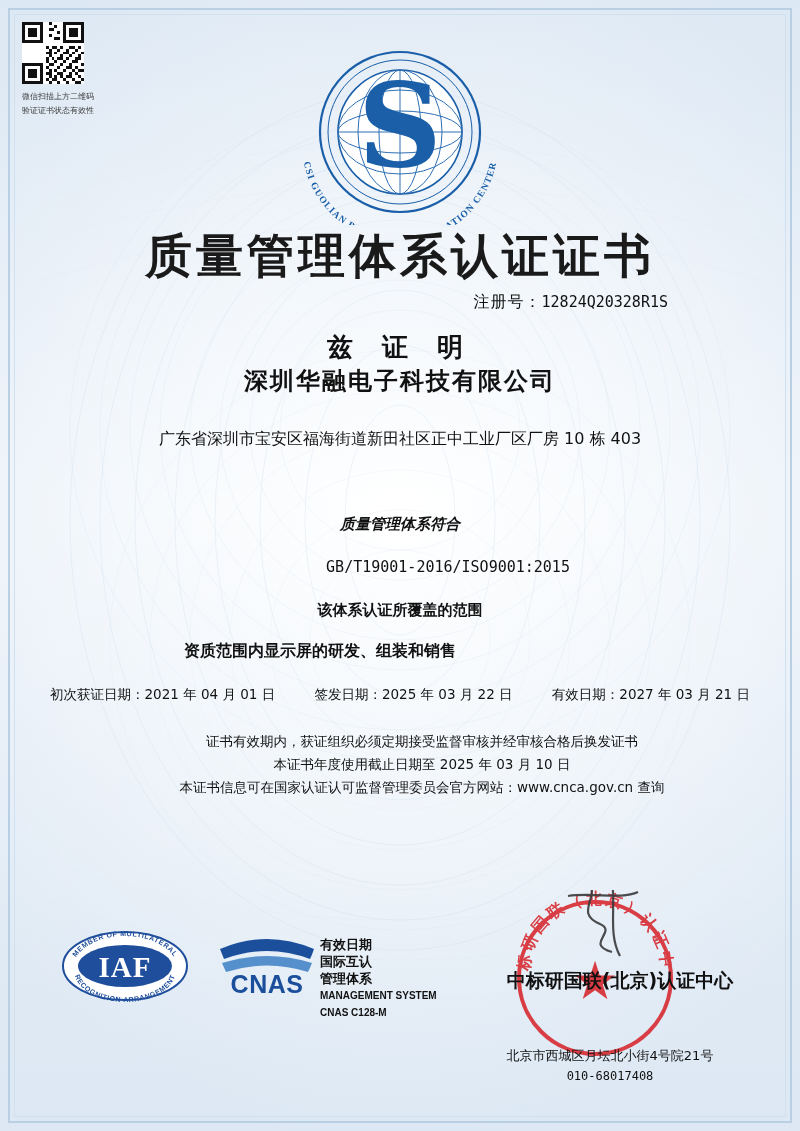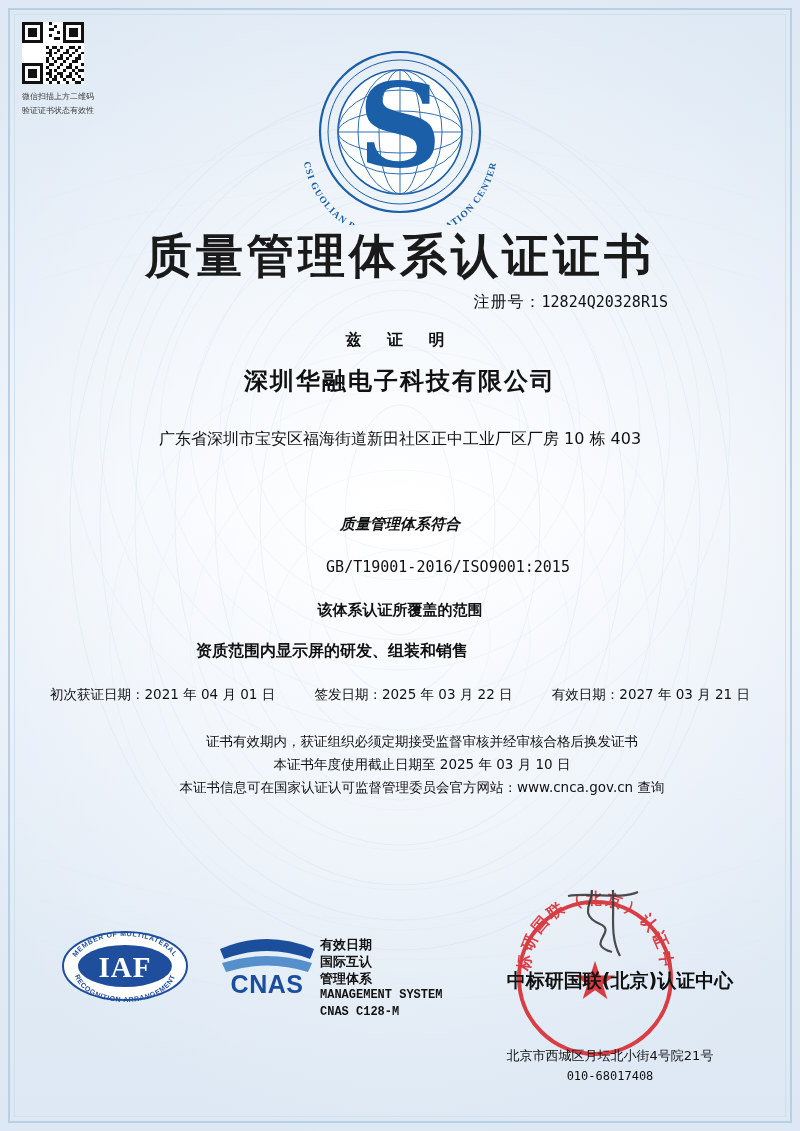--- a/index.html
+++ b/index.html
@@ -47,21 +47,21 @@
   }
   .reg-line{
     position:absolute;top:292px;right:132px;
     font-size:16px;color:#111;letter-spacing:1px;
     font-family:"DejaVu Sans", sans-serif;
   }
   .reg-line .num{font-family:"DejaVu Sans Mono", monospace;font-size:15px;letter-spacing:0;}
   
   .hereby{
     position:absolute;top:330px;left:0;width:800px;text-align:center;
-    font-size:16px;font-weight:bold;letter-spacing:10px;color:#111;
+    font-size:26px;font-weight:bold;letter-spacing:10px;color:#111;
     font-family:"DejaVu Sans", sans-serif;
   }
   .company{
     position:absolute;top:365px;left:0;width:800px;text-align:center;
     font-size:24px;font-weight:bold;letter-spacing:2px;color:#111;
     font-family:"DejaVu Sans", sans-serif;
   }
   .credit{
     position:absolute;top:404px;left:0;width:800px;text-align:center;
     font-size:16px;color:#111;font-family:"DejaVu Sans", sans-serif;
@@ -78,41 +78,41 @@
   .standard{
     position:absolute;top:558px;left:0;width:800px;text-align:center;
     font-size:15px;color:#111;font-family:"DejaVu Sans Mono", monospace;letter-spacing:0px;padding-left:48px;
   }
   .scope-label{
     position:absolute;top:601px;left:0;width:800px;text-align:center;
     font-size:15px;font-weight:bold;color:#111;font-family:"DejaVu Sans", sans-serif;
   }
   .scope-text{
     position:absolute;top:641px;left:0;width:640px;text-align:center;
-    font-size:16px;font-weight:bold;color:#111;font-family:"DejaVu Sans", sans-serif;margin-left:12px;
+    font-size:16px;font-weight:bold;color:#111;font-family:"DejaVu Sans", sans-serif;
   }
   
   .dates{
     position:absolute;top:686px;left:50px;width:700px;
     display:flex;justify-content:space-between;
     font-size:13.5px;color:#111;font-family:"DejaVu Sans", sans-serif;
   }
   
   .notes{
     position:absolute;top:730px;left:0;width:800px;text-align:center;
     font-size:13.5px;color:#111;line-height:23px;font-family:"DejaVu Sans", sans-serif;padding-left:22px;
   }
   
   .iaf{position:absolute;left:60px;top:930px;width:130px;height:72px;}
   .cnas{position:absolute;left:212px;top:935px;width:110px;height:62px;}
   .cnas-text{
     position:absolute;left:320px;top:936px;font-size:13px;color:#111;line-height:17px;
     font-family:"DejaVu Sans", sans-serif;font-weight:bold;
   }
-  .cnas-text .en{font-family:Liberation Mono, monospace;font-size:12px;letter-spacing:0;}
+  .cnas-text .en{font-family:Liberation Sans, sans-serif;font-size:10px;letter-spacing:0;}
   
   .seal{position:absolute;left:508px;top:890px;width:175px;height:175px;}
   .issuer{
     position:absolute;left:470px;top:968px;width:300px;text-align:center;
     font-size:19px;font-weight:bold;color:#111;font-family:"DejaVu Sans", sans-serif;
   }
   .issuer-addr{
     position:absolute;left:440px;top:1046px;width:340px;text-align:center;
     font-size:13px;color:#111;line-height:20px;font-family:"DejaVu Sans", sans-serif;
   }

